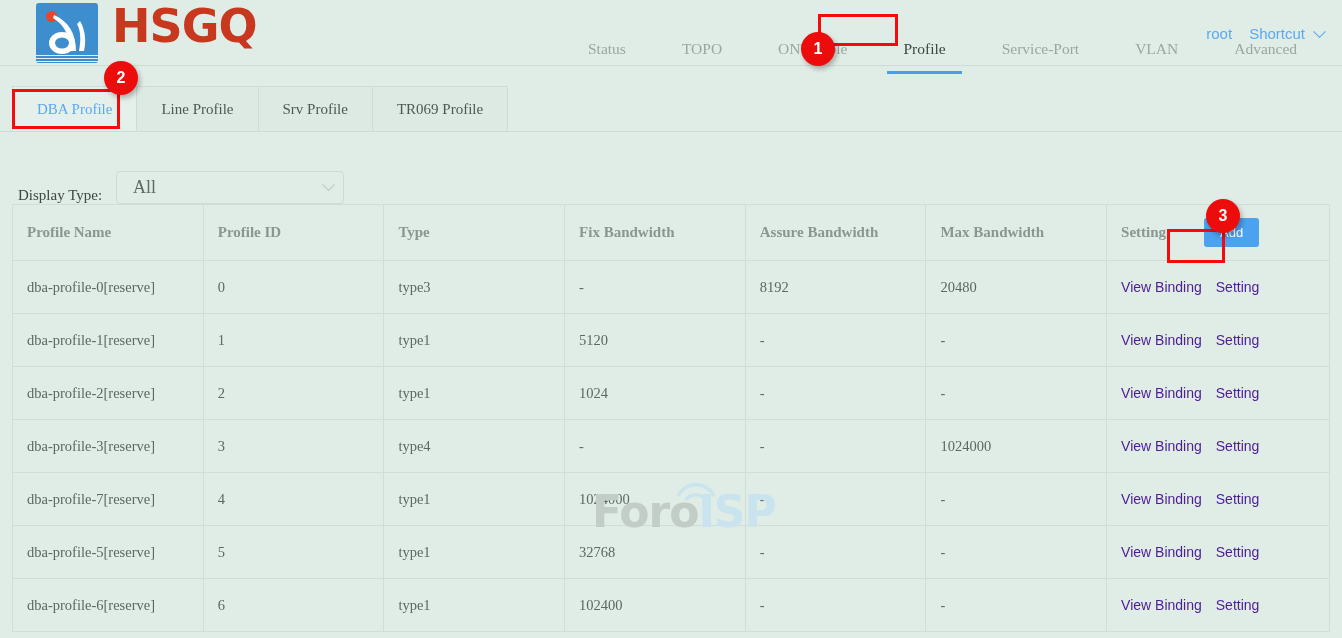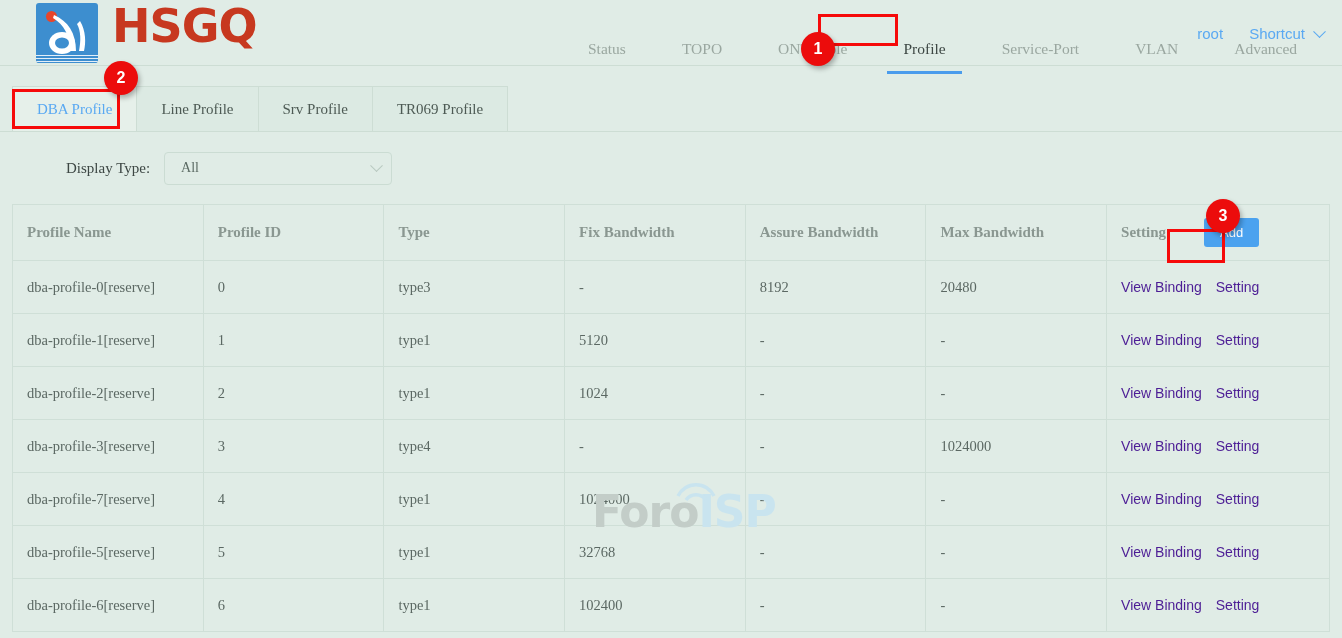--- a/index.html
+++ b/index.html
@@ -70,21 +70,21 @@
     position: absolute;
     left: -16px; right: -16px; bottom: 8px;
     height: 3px; background: #4a9cec;
   }
   .nav-right {
     position: absolute; right: 18px; top: 0; height: 66px;
     display: flex; align-items: center;
     font-family: "Liberation Sans", sans-serif;
   }
   .nav-right .link {
-    color: #5aa9f2; font-size: 15px; margin-left: 26px; cursor: pointer;
+    color: #5aa9f2; font-size: 15px; margin-left: 17px; cursor: pointer;
   }
   .chev {
     display: inline-block; width: 9px; height: 9px;
     border-right: 1.6px solid #5aa9f2; border-bottom: 1.6px solid #5aa9f2;
     transform: rotate(45deg) translate(-2px,-2px);
     margin-left: 10px;
   }
 
   
   .subtab-bar {
@@ -107,33 +107,32 @@
     white-space: nowrap;
   }
   .subtab.active {
     color: #5aa9f2;
     background: #e6f0ea;
   }
 
   
   .filter-row {
     height: 72px;
-    display: flex; align-items: center;
+    display: flex; align-items: flex-end;
     padding-left: 18px;
-    margin-left: 48px;
   }
   .filter-label { font-size: 15px; color: #3d4744; margin-right: 14px; }
   .select-box {
     width: 228px; height: 33px;
     border: 1px solid #cbdcd3;
     border-radius: 4px;
     background: #e0ece6;
     display: flex; align-items: center;
     padding: 0 10px 0 16px;
-    font-size: 14px;
+    font-size: 18px;
     color: #5c6b64;
     cursor: pointer;
     position: relative;
   }
   .select-value { flex: 1; }
   .chev-gray {
     width: 9px; height: 9px;
     border-right: 1.5px solid #b9c9c1; border-bottom: 1.5px solid #b9c9c1;
     transform: rotate(45deg) translate(-2px,-2px);
   }

